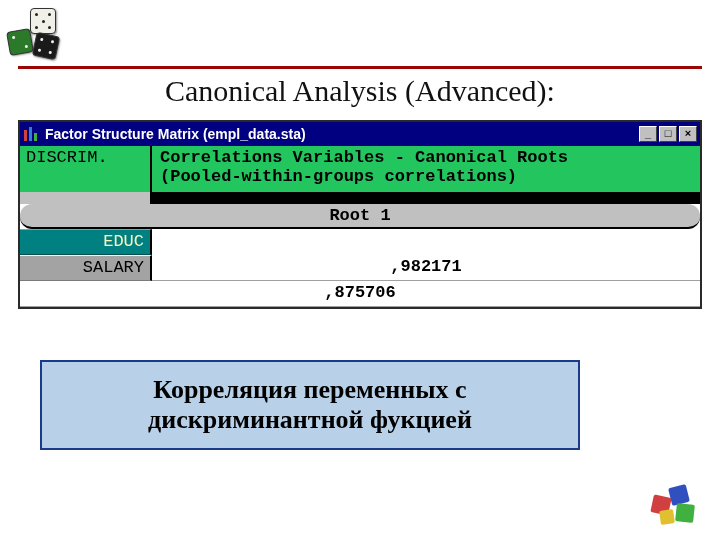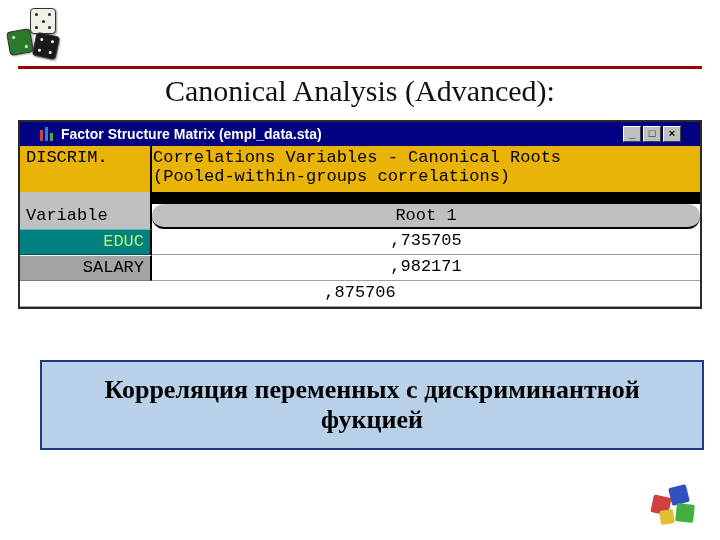--- a/index.html
+++ b/index.html
@@ -58,21 +58,21 @@
   }
   .titlebar {
     display: flex;
     align-items: center;
     height: 24px;
     background: #000080;
     color: #ffffff;
     font-family: "MS Sans Serif", Arial, sans-serif;
     font-size: 14px;
     font-weight: bold;
-    padding: 0 19px;
+    padding: 0 3px;
   }
   .tb-icon {
     width: 16px; height: 16px;
     margin-right: 6px;
     display: inline-block;
   }
   .tb-title { flex: 1; }
   .tb-btn {
     width: 18px; height: 16px;
     background: #c0c0c0;
@@ -98,53 +98,54 @@
     border-bottom: 0;
   }
   .left-col {
     width: 132px;
     flex: 0 0 132px;
     border-right: 2px solid #000;
     padding: 2px 6px;
   }
   .right-col {
     flex: 1;
-    padding: 2px 1px;
+    padding: 2px 8px;
+    font-weight: bold;
   }
   .hdr-top { height: 46px; }
-  .hdr-top .left-col, .hdr-top .right-col { background: #eab308; }
+  .hdr-top .left-col, .hdr-top .right-col { background: #22c55e; }
   .hdr-sep { display:flex; }
   .hdr-sep .left-col { background:#c0c0c0; height: 12px; border-top: none; }
   .hdr-sep .right-col { background:#000; height:12px; border-bottom: 2px solid #000; }
   .hdr-col { display:flex; border-top:0; }
   .hdr-col .left-col { background:#c0c0c0; border-top:none; }
   .hdr-col .right-col { background:#c0c0c0; text-align:center; border-top:none; border-bottom:2px solid #000;border-radius:12px; }
   .data-row { display:flex; height: 26px; }
   .data-row .left-col {
     background:#a3a3a3;
     text-align:right;
     border-top:1px solid #fff;
     border-bottom:1px solid #7a7a7a;
   }
   .data-row.sel .left-col {
     background:#008080;
-    color:#bef264;
+    color:#fef9c3;
     border-top:1px solid #40c0c0;
     border-bottom:1px solid #005050;
   }
   .data-row .right-col {
     background:#fff;
     text-align:center;
     border-bottom:1px solid #a0a0a0;
   }
   .caption-box {
     position: absolute;
     top: 360px;
     left: 40px;
-    width: 664px;
+    width: 540px;
     height: 90px;
     background: #b8d1e8;
     border: 2px solid #1a3a8a;
     display: flex;
     align-items: center;
     justify-content: center;
     text-align: center;
     font-size: 26px;
     color: #000;
     font-weight: bold;
@@ -213,27 +214,25 @@
       <div class="right-col">
         <div>Correlations Variables - Canonical Roots</div>
         <div>(Pooled-within-groups correlations)</div>
       </div>
     </div>
     <div class="hdr-sep">
       <div class="left-col"></div>
       <div class="right-col"></div>
     </div>
     <div class="hdr-row hdr-col">
-      <div class="left-col">Variable</div>
       <div class="right-col">Root 1</div>
     </div>
 
     <div class="data-row sel">
       <div class="left-col">EDUC</div>
-      <div class="right-col">,735705</div>
     </div>
     <div class="data-row">
       <div class="left-col">SALARY</div>
       <div class="right-col">,982171</div>
     </div>
     <div class="data-row">
       <div class="right-col">,875706</div>
     </div>
   </div>
 </div>

